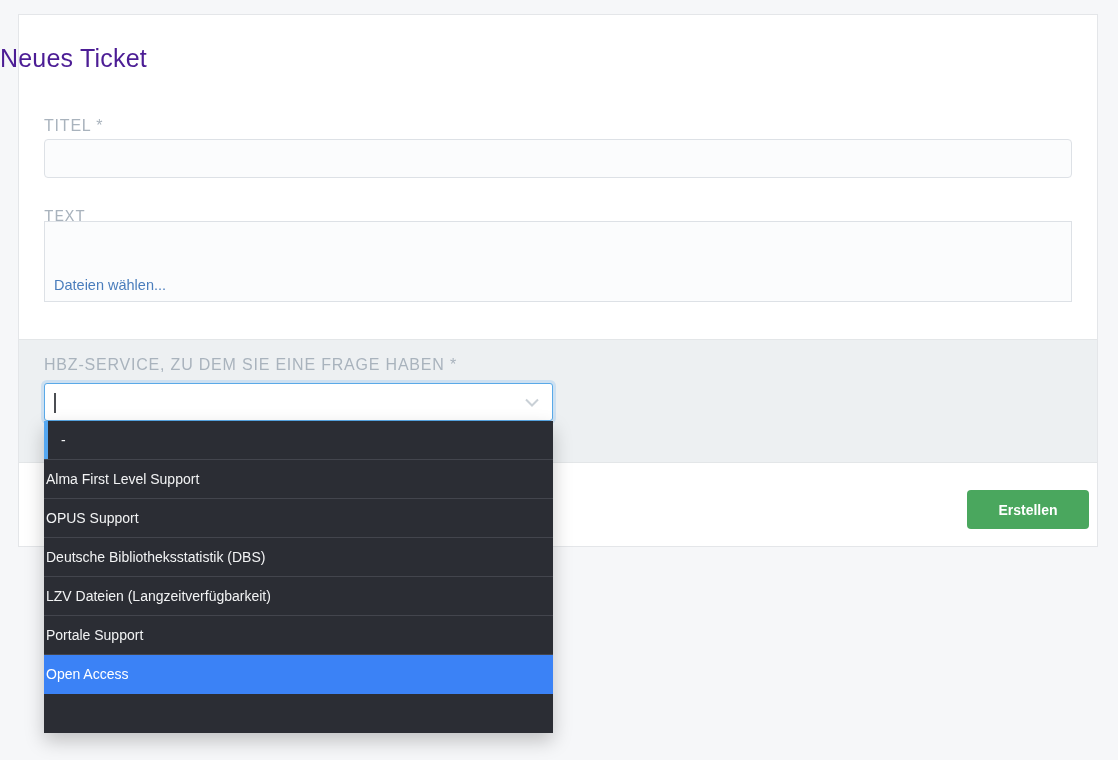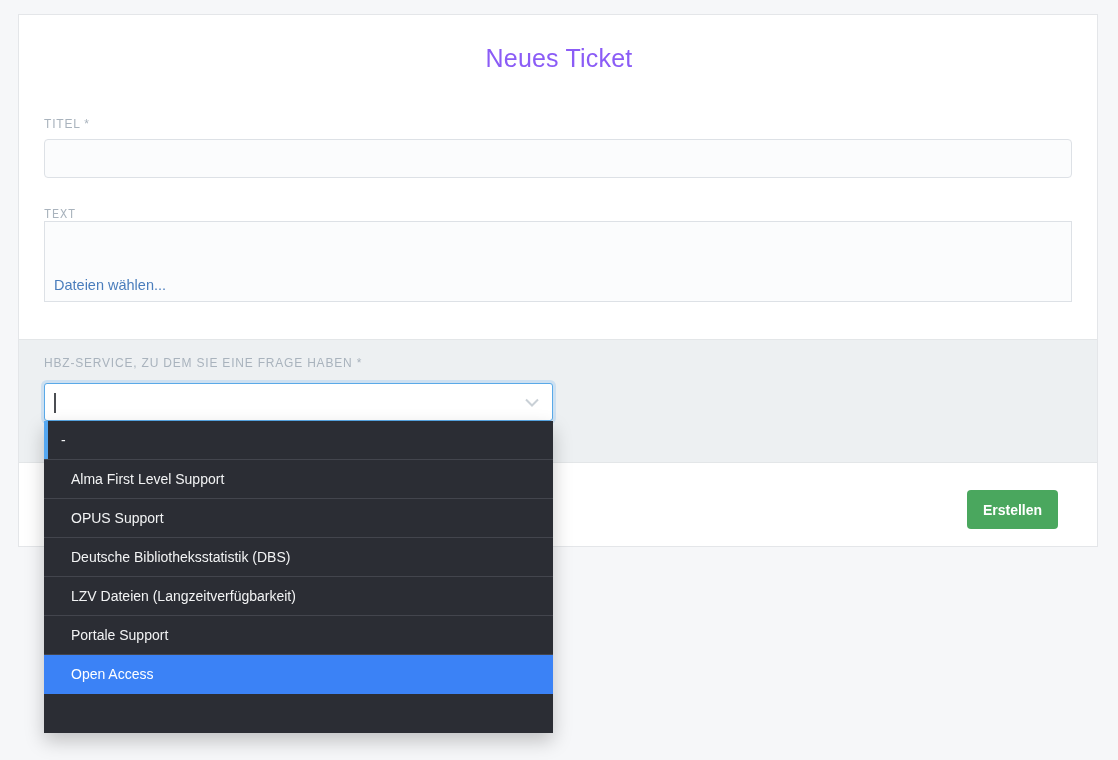--- a/index.html
+++ b/index.html
@@ -9,26 +9,26 @@
     background:#f6f7f9;
     font-family:"Liberation Sans","DejaVu Sans",sans-serif;
     -webkit-font-smoothing:antialiased;
   }
   .card {
     position:absolute; left:18px; top:14px; width:1080px; height:533px;
     background:#ffffff; border:1px solid #e4e6e9;
   }
   .page-title {
     position:absolute; left:0; top:44px; width:100%;
-    text-align:center; font-size:25px; color:#8b5cf6; font-weight:400;
+    font-size:25px; color:#4c1d95; font-weight:400;
     letter-spacing:0.2px;
   }
   .field-label {
     position:absolute; left:44px;
-    font-size:12px; letter-spacing:0.8px; color:#a9b3bd; font-weight:400;
+    font-size:16px; letter-spacing:0.8px; color:#a9b3bd; font-weight:400;
   }
   .lbl-title { top:117px; }
   .lbl-text  { top:208px;font-family:Liberation Mono, monospace; }
   .lbl-service { top:356px; }
   .text-input {
     position:absolute; left:44px; top:139px; width:1028px; height:39px;
     background:#fbfcfd; border:1px solid #dde1e6; border-radius:4px;
     font-family:inherit; font-size:14px; color:#45484d; padding:0 9px;
     outline:none;
   }
@@ -59,34 +59,34 @@
     position:absolute; right:13px; top:50%; margin-top:-4px;
     width:14px; height:9px; color:#c9d0d6;
   }
   .dropdown {
     position:absolute; left:44px; top:421px; width:509px; height:312px;
     background:#2b2d34; box-shadow:0 8px 18px rgba(0,0,0,0.22);
     z-index:5;
   }
   .option {
     position:relative; height:39px; line-height:38px;
-    padding-left:27px; font-size:14px; color:#f2f3f4;
+    padding-left:2px; font-size:14px; color:#f2f3f4;
     border-bottom:1px solid #43454d; cursor:pointer;
     white-space:nowrap; overflow:hidden;
   }
   .option:last-child { border-bottom:none; }
   .option.is-current { padding-left:17px; }
   .option.is-current .current-bar {
     position:absolute; left:0; top:0; bottom:0; width:4px; background:#55a7f0;
   }
   .option.is-active {
     background:#3b82f6; border-bottom-color:#55a7f0; color:#ffffff;
   }
   .create-button {
-    position:absolute; left:967px; top:490px; width:91px; height:39px;
+    position:absolute; left:967px; top:490px; width:122px; height:39px;
     background:#4aa75e; border:none; border-radius:4px;
     color:#ffffff; font-family:inherit; font-size:14px; font-weight:700;
     cursor:pointer;
   }
 </style>
 </head>
 <body>
 
 <div class="stage">
 

